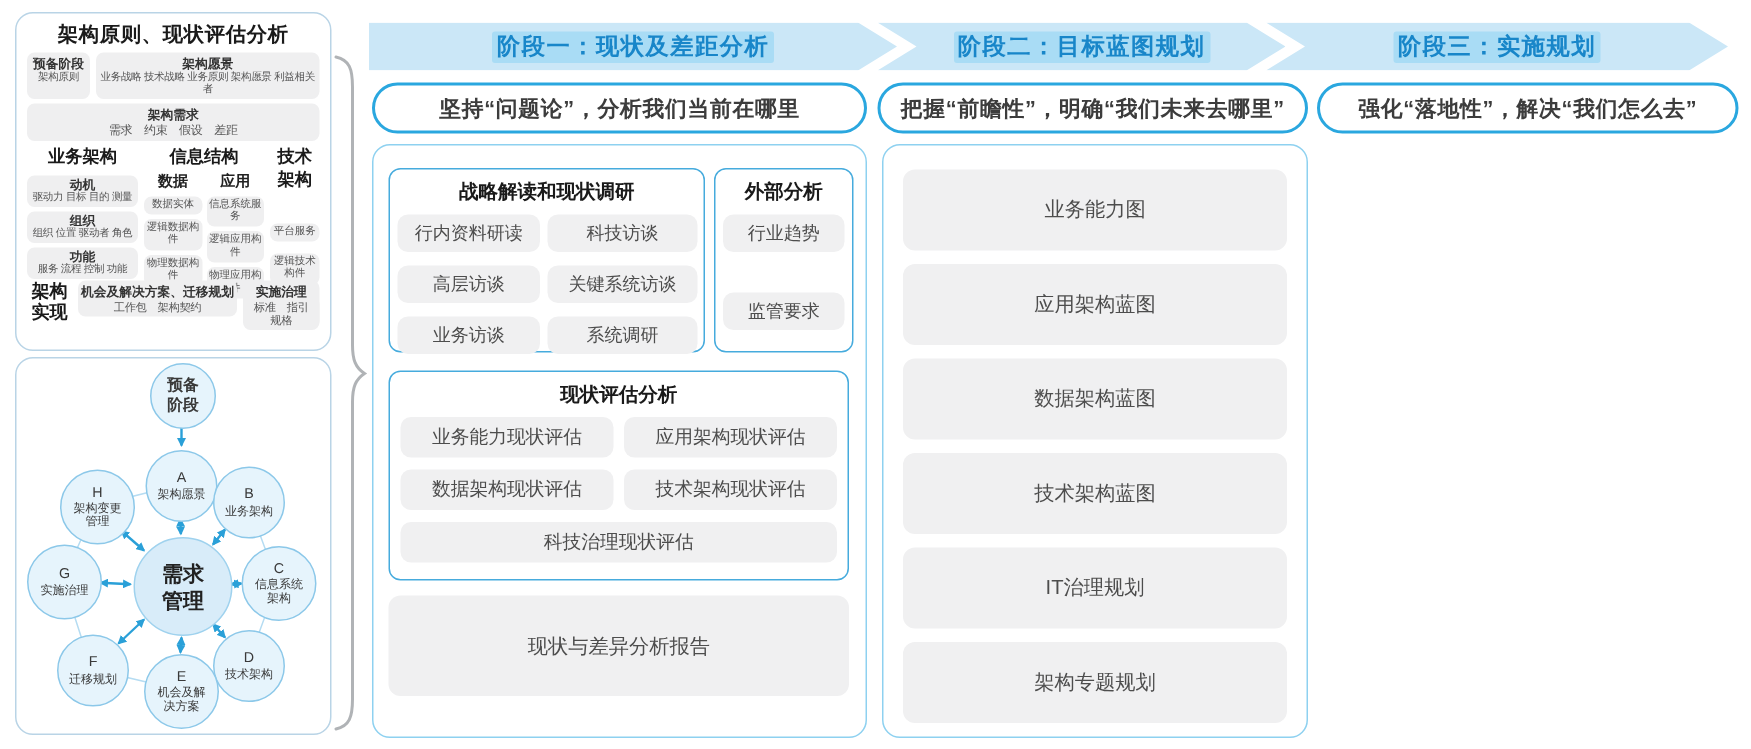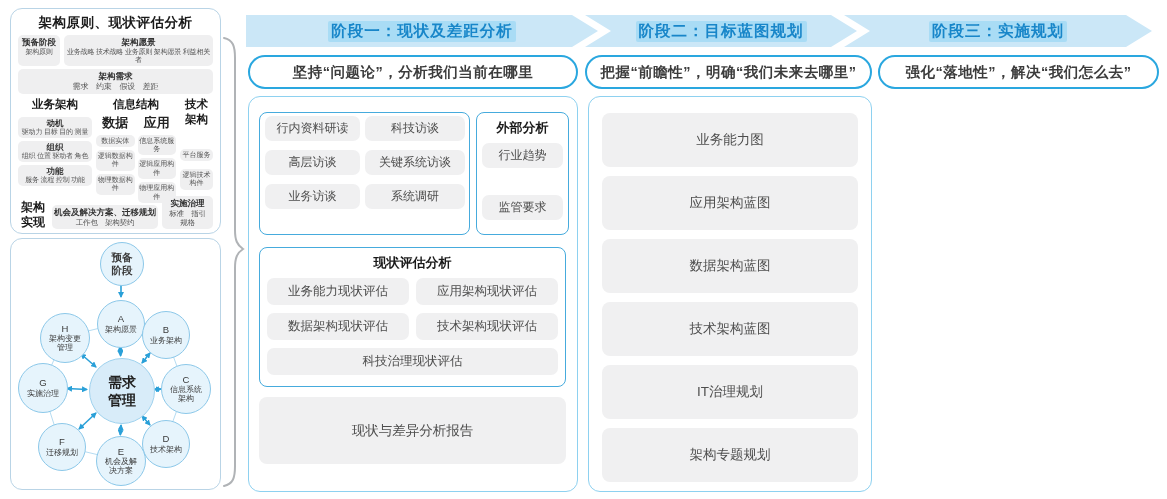--- a/index.html
+++ b/index.html
@@ -18,26 +18,26 @@
   .vision-chip{flex:1;padding:2px 2px;}
   .req-chip{padding:2px 2px;}
   .req-chip .s{font-size:8px;}
   .meta-cols{display:flex;gap:4px;flex:1;min-height:0;}
   .mcol-h{font-size:11.5px;font-weight:bold;color:#1a1a1a;text-align:center;margin-bottom:2px;}
   .col-biz{width:74px;flex:none;display:flex;flex-direction:column;gap:3px;}
   .col-biz .chip{padding:1px 0;}
   .col-info{width:80px;flex:none;display:flex;flex-direction:column;}
   .subcols{display:flex;gap:3px;flex:1;}
   .subcol{flex:1;display:flex;flex-direction:column;gap:3px;}
-  .subcol-h{font-size:13px;font-weight:bold;text-align:center;color:#222;}
+  .subcol-h{font-size:10px;font-weight:bold;text-align:center;color:#222;}
   .subcol .chip,.col-tech .chip{padding:2px 1px;font-size:7px;color:#555;line-height:1.2;
        display:flex;align-items:center;justify-content:center;}
   .col-tech{flex:1;display:flex;flex-direction:column;gap:8px;}
   .col-tech .chip1{margin-top:12px;}
-  .meta-real{display:flex;gap:4px;height:42px;flex:none;align-items:flex-end;}
+  .meta-real{display:flex;gap:4px;height:42px;flex:none;align-items:flex-start;}
   .real-label{width:30px;flex:none;font-size:12px;font-weight:bold;color:#1a1a1a;
        display:flex;align-items:center;justify-content:center;text-align:center;line-height:1.2;}
   .real-label span{display:block;width:26px;}
   .real1{width:102px;flex:none;padding:2px 2px;display:flex;flex-direction:column;justify-content:center;}
   .real2{flex:1;padding:2px 2px;display:flex;flex-direction:column;justify-content:center;}
   .real1 .t,.real2 .t{font-size:8.5px;}
   .real1 .s,.real2 .s{font-size:7.5px;}
 
   
   #adm-panel{left:10px;top:238px;width:211px;height:252px;}
@@ -263,20 +263,21 @@
   <div class="band" id="band3">
     <span class="bt">阶段三：实施规划</span>
   </div>
 
   <div class="subtitle" id="sub1">坚持“问题论”，分析我们当前在哪里</div>
   <div class="subtitle" id="sub2">把握“前瞻性”，明确“我们未来去哪里”</div>
   <div class="subtitle" id="sub3">强化“落地性”，解决“我们怎么去”</div>
 
   <div class="phase-box" id="pc1">
     <div class="bluebox" id="g1">
+      <div class="gtitle">战略解读和现状调研</div>
       <div class="grid">
         <div class="pchip">行内资料研读</div>
         <div class="pchip">科技访谈</div>
         <div class="pchip">高层访谈</div>
         <div class="pchip">关键系统访谈</div>
         <div class="pchip">业务访谈</div>
         <div class="pchip">系统调研</div>
       </div>
     </div>
     <div class="bluebox" id="g2">

